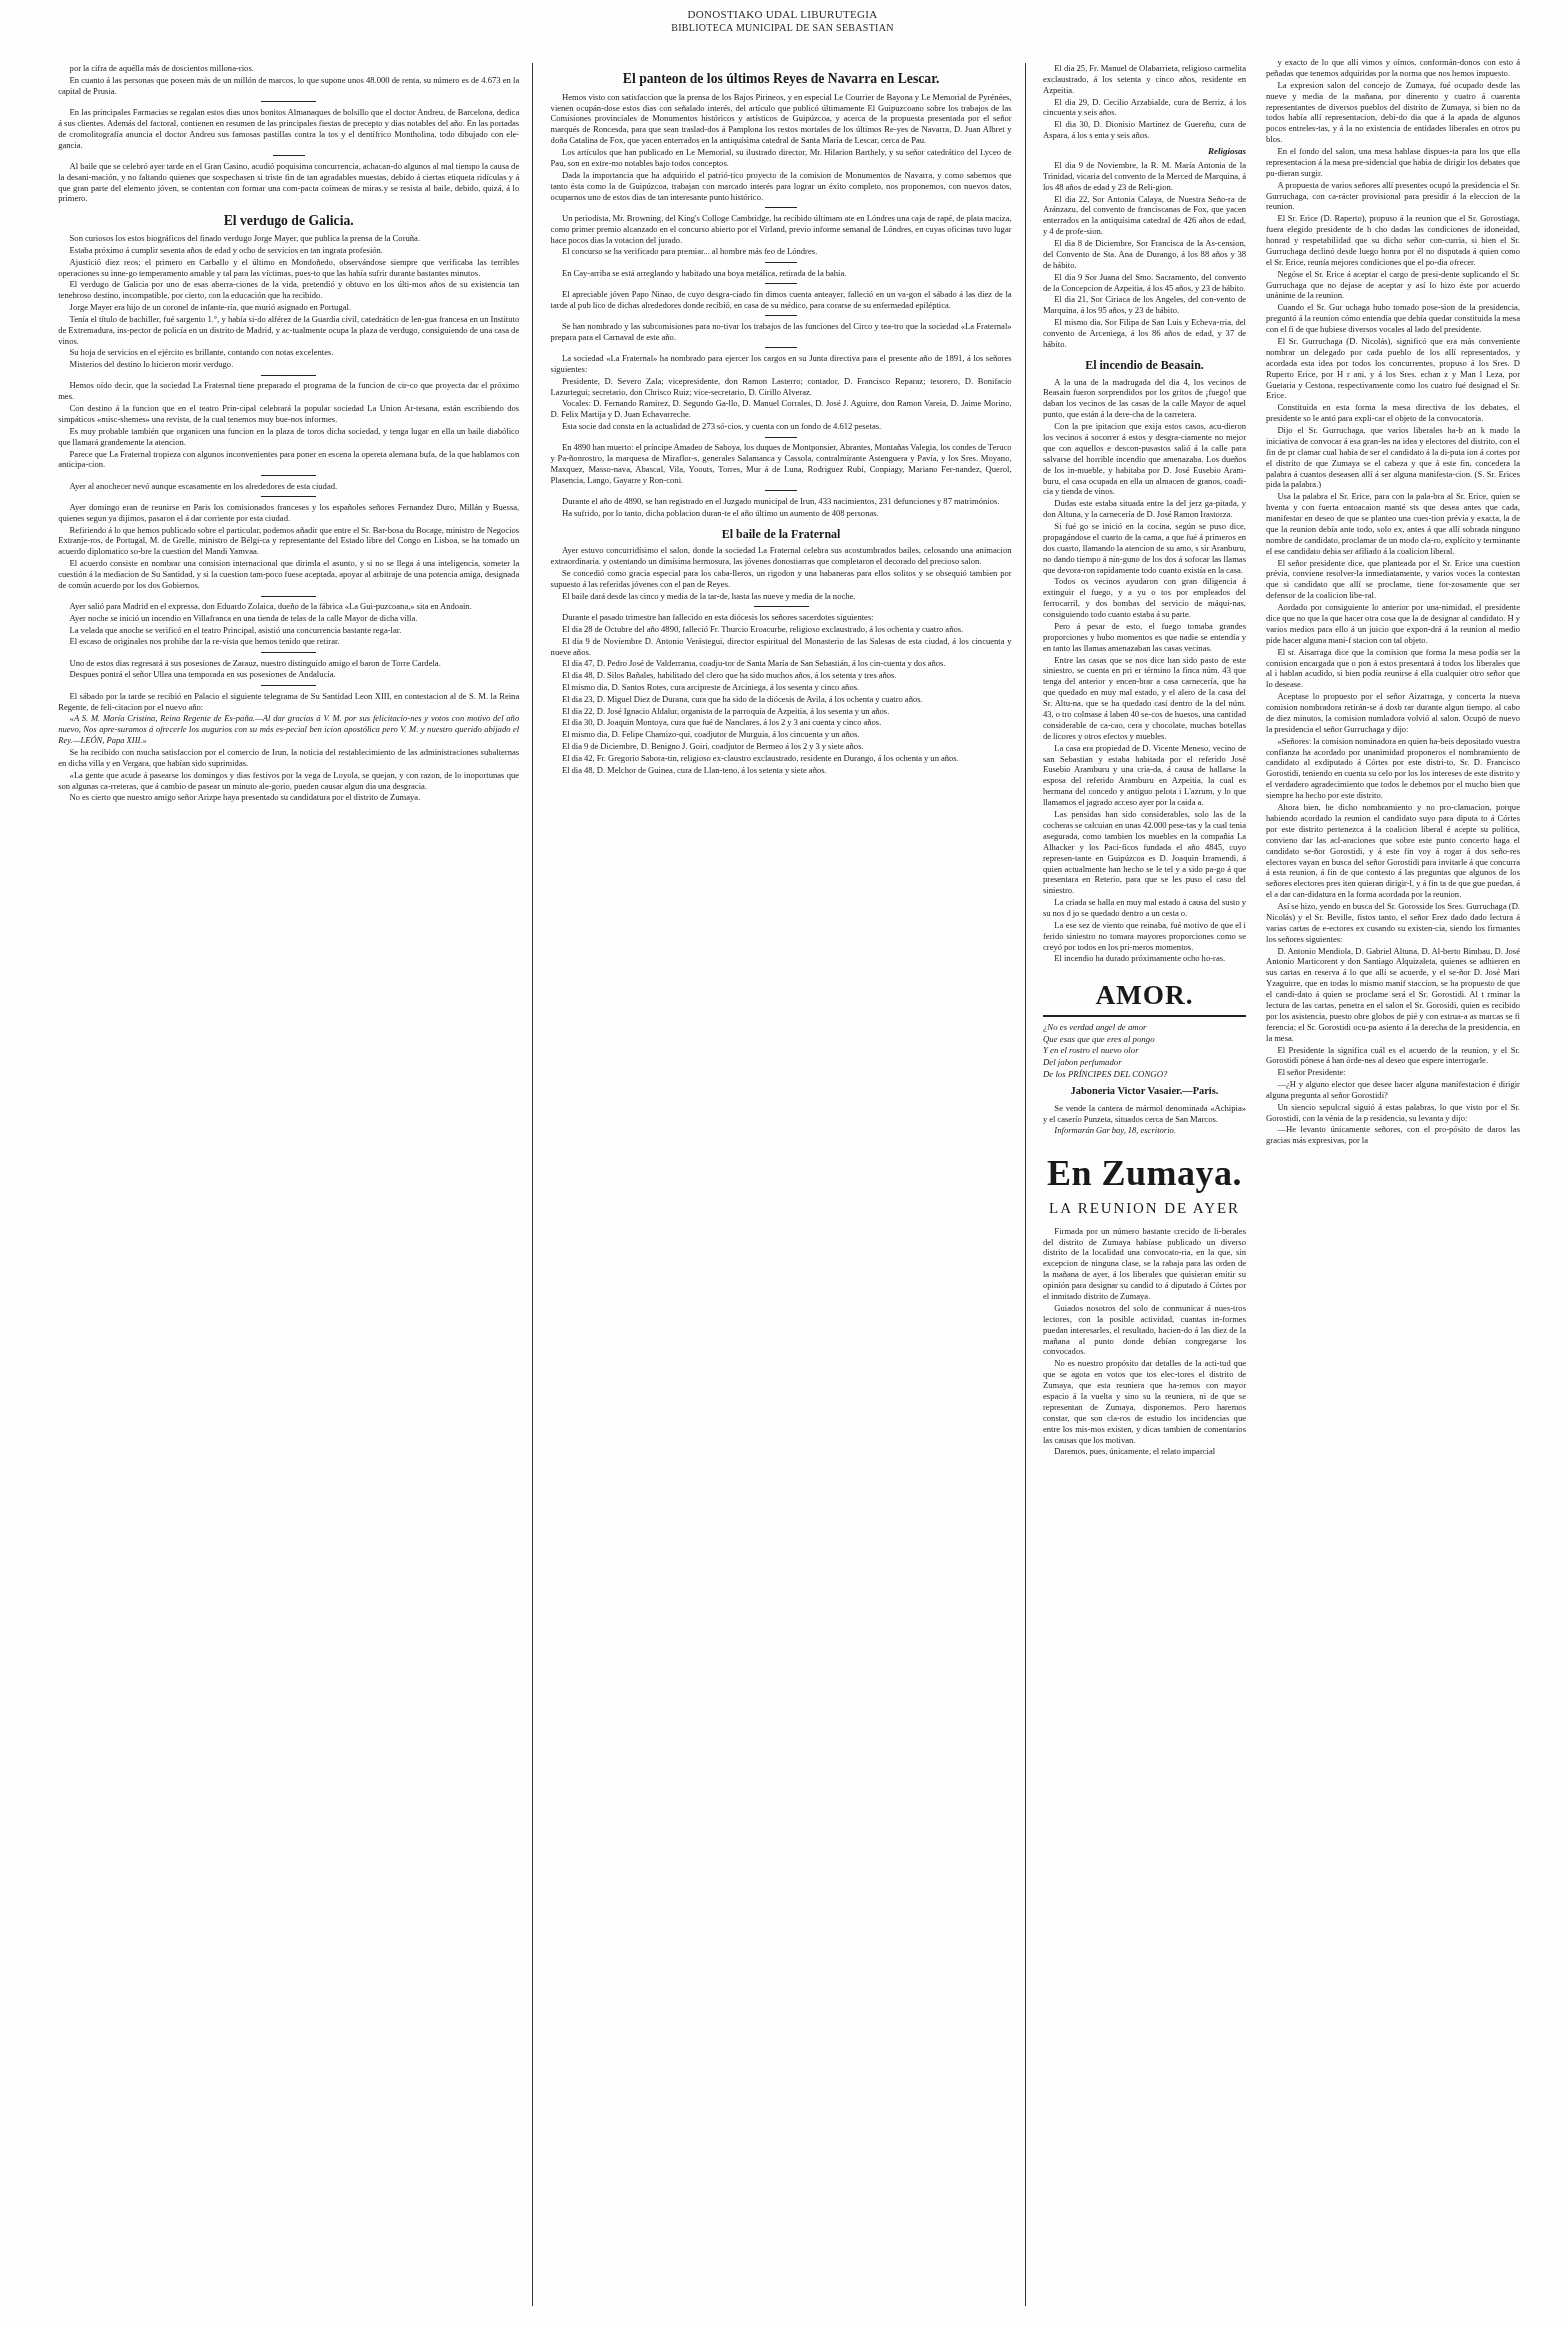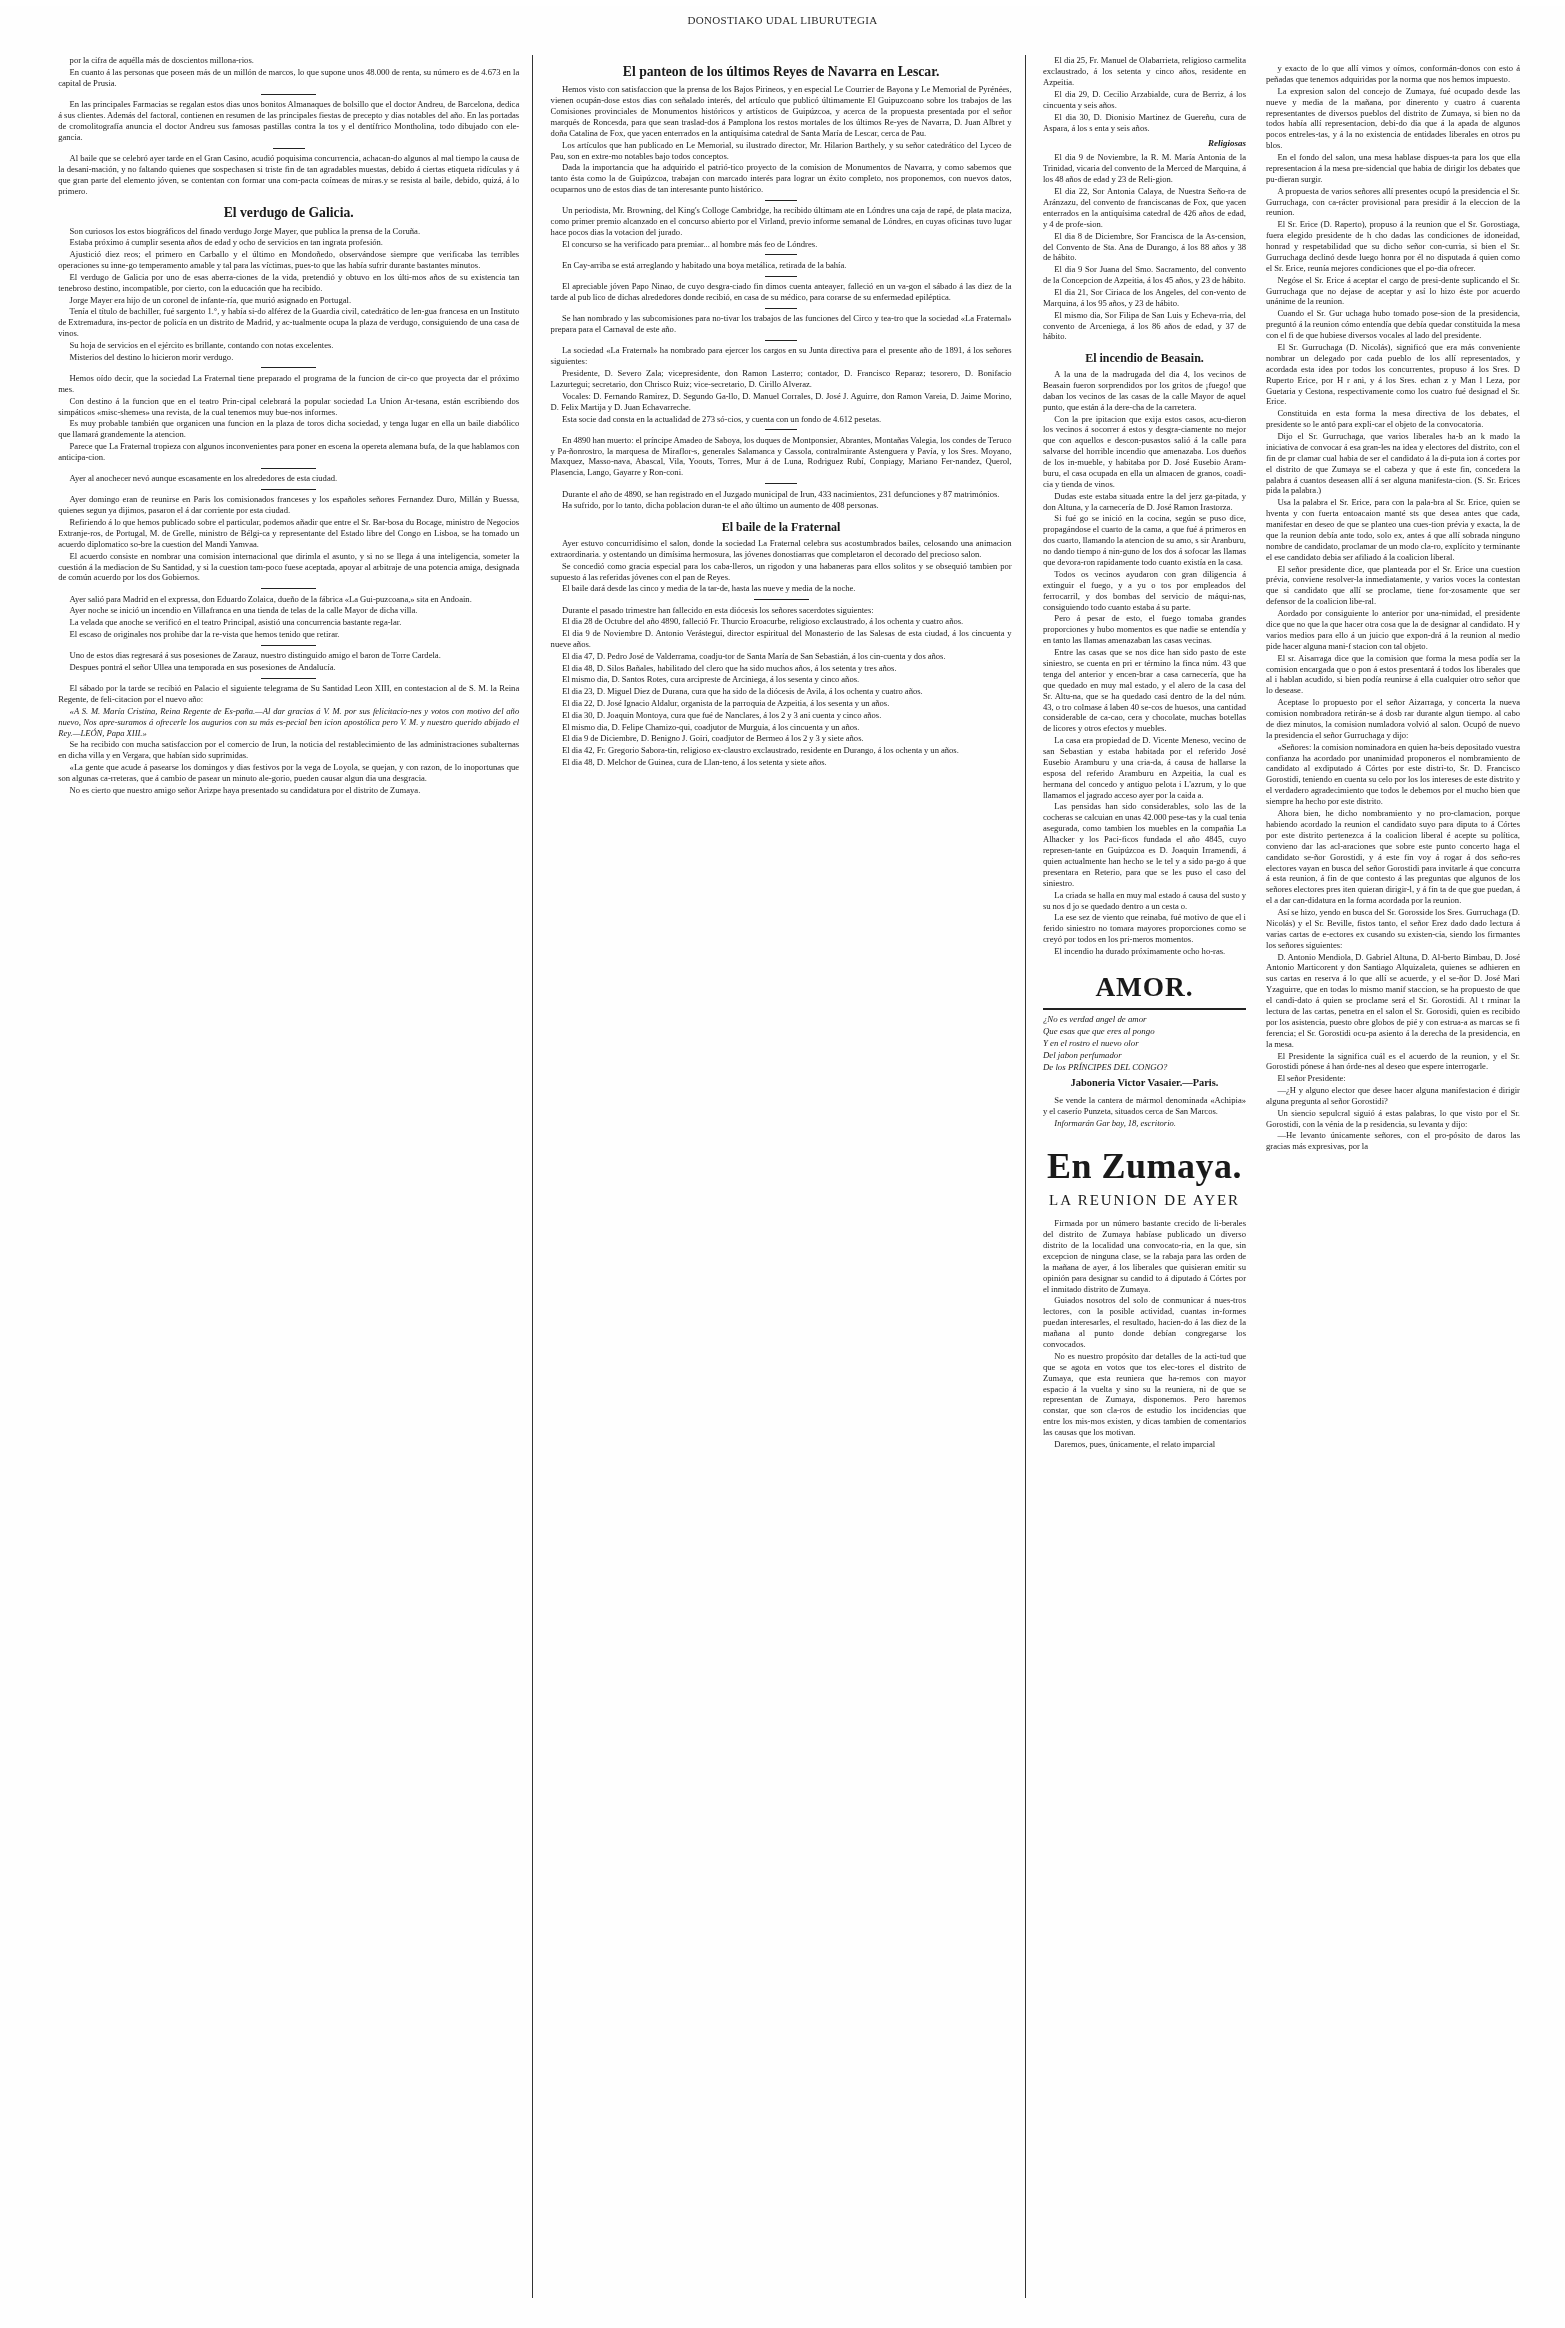--- a/index.html
+++ b/index.html
@@ -19,21 +19,20 @@
     background: #fefefe;
   }
   .scanhead {
     text-align: center;
     font-family: "Liberation Serif", serif;
     font-size: 10.4px;
     letter-spacing: 0.3px;
     line-height: 1.35;
     padding-top: 6.6px;
     color: #2a2a2a;
-    margin-top: 6px;
   }
   .scanhead .l1 { font-size: 11px; }
   .scanhead .l2 { font-size: 10px; }
 
   .columns {
     display: flex;
     gap: 4px;
     padding: 28px 45px 0 45px;
     height: 2271px;
   }
@@ -118,20 +117,21 @@
   }
   .ital { font-style: italic; }
 </style>
 </head>
 <body>
 
 <div class="page">
 
   <div class="scanhead">
     <div class="l1">DONOSTIAKO UDAL LIBURUTEGIA</div>
+    <div class="l2">BIBLIOTECA MUNICIPAL DE SAN SEBASTIAN</div>
   </div>
 
   <div class="columns">
 
     <div class="col c1">
       <p>por la cifra de aquélla más de doscientos millona-rios.</p>
       <p>En cuanto á las personas que poseen más de un millón de marcos, lo que supone unos 48.000 de renta, su número es de 4.673 en la capital de Prusia.</p>
       <div class="rule"></div>
 
       <p>En las principales Farmacias se regalan estos dias unos bonitos Almanaques de bolsillo que el doctor Andreu, de Barcelona, dedica á sus clientes. Además del factoral, contienen en resumen de las principales fiestas de precepto y dias notables del año. En las portadas de cromolitografía anuncia el doctor Andreu sus famosas pastillas contra la tos y el dentífrico Montholina, todo dibujado con ele-gancia.</p>

